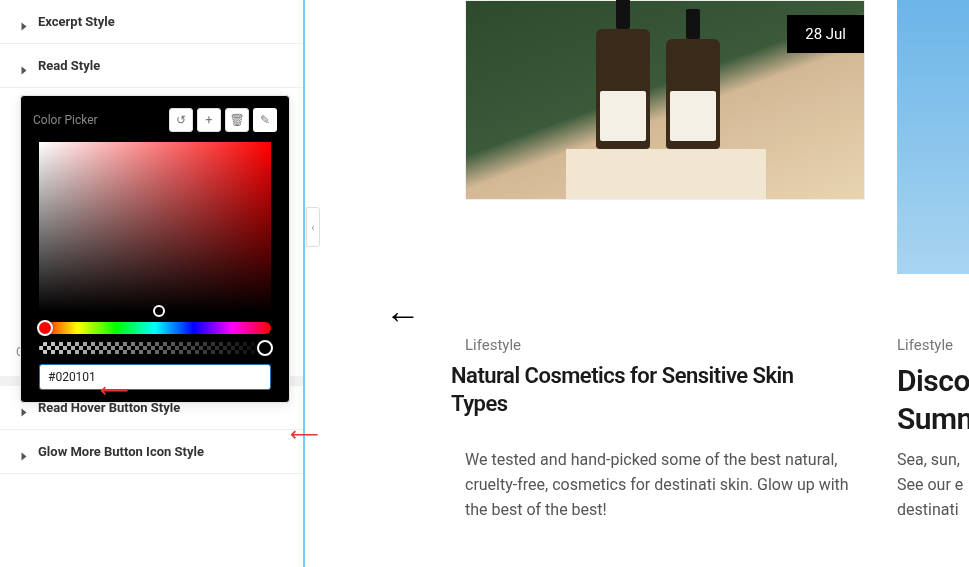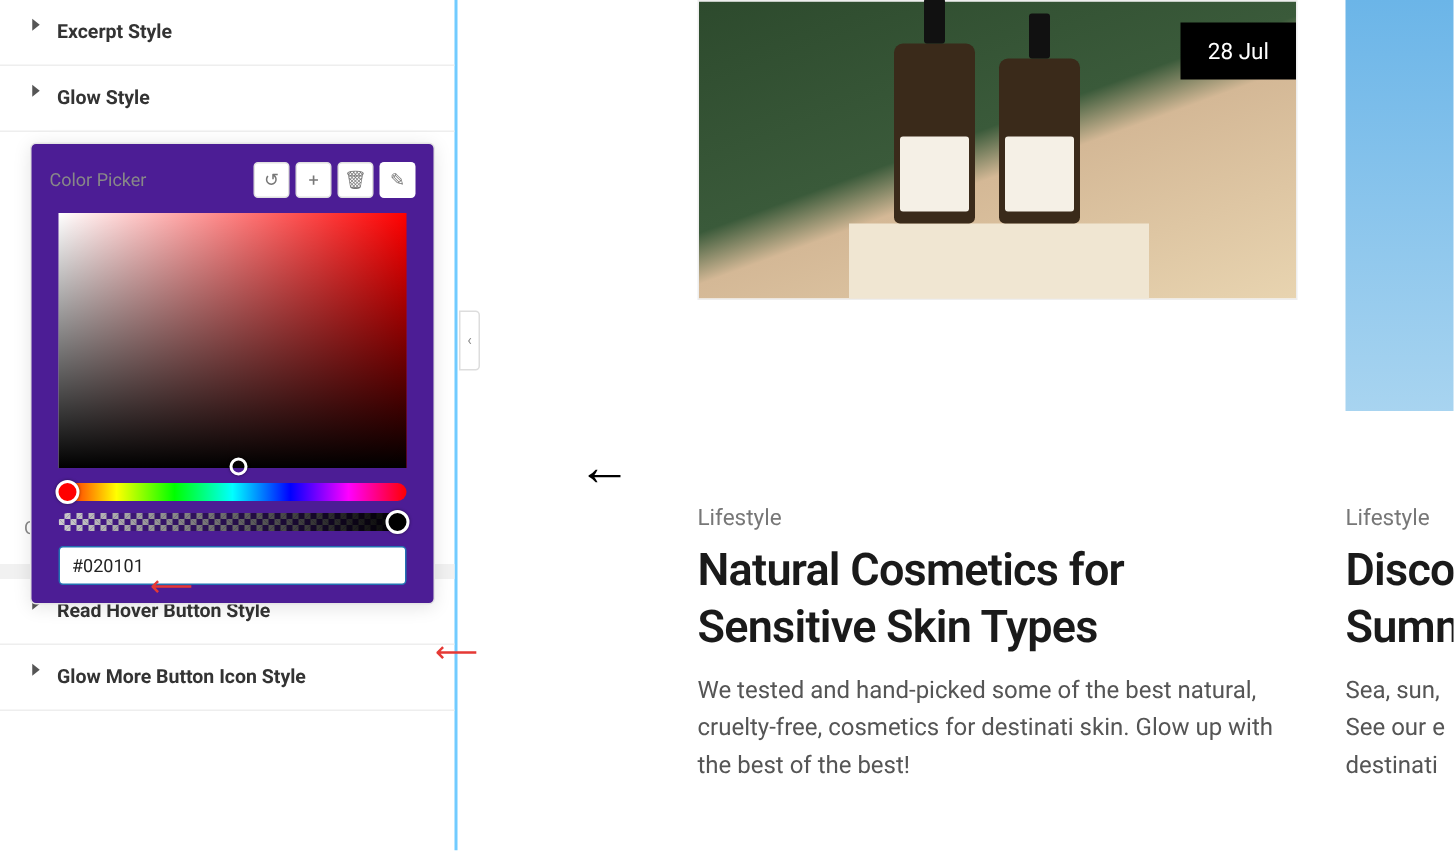--- a/index.html
+++ b/index.html
@@ -1,26 +1,26 @@
 <!DOCTYPE html>
 <html><head>
 <meta charset="utf-8">
 <style>
 *{box-sizing:border-box;margin:0;padding:0;font-family:-apple-system,BlinkMacSystemFont,"Segoe UI",Roboto,sans-serif}
 body{width:969px;height:567px;overflow:hidden;background:#fff;position:relative}
 .sidebar{position:absolute;left:0;top:0;width:305px;height:567px;background:#fff;border-right:2px solid #71cbff}
-.section-item{display:flex;align-items:flex-start;padding:14px 20px;border-bottom:1px solid #eee;font-size:13px;font-weight:700;color:#333;cursor:pointer}
+.section-item{display:flex;align-items:flex-end;padding:14px 20px;border-bottom:1px solid #eee;font-size:13px;font-weight:700;color:#333;cursor:pointer}
 .caret{width:0;height:0;border-left:4px solid transparent;border-right:4px solid transparent;border-top:5px solid #555;transform:rotate(-90deg);margin-right:10px}
 .gap{height:10px;background:#f1f1f1}
 .overlay-row{display:flex;align-items:center;justify-content:space-between;padding:12px 16px;font-size:12px;color:#888}
 .overlay-controls{display:flex;align-items:center;gap:6px}
 .globe-btn{width:24px;height:24px;border:1px solid #ddd;border-radius:3px;display:flex;align-items:center;justify-content:center;color:#aaa;cursor:pointer;font-size:13px}
 .swatch-btn{width:24px;height:24px;border:1px solid #ddd;border-radius:3px;position:relative;cursor:pointer;background:#fff}
 .swatch-btn::after{content:"";position:absolute;left:2px;top:2px;right:2px;bottom:2px;background:linear-gradient(to top right,transparent 47%,red 47%,red 53%,transparent 53%)}
-.color-popup{position:absolute;left:20px;top:95px;width:270px;background:#4c1d95;border:1px solid #e5e5e5;border-radius:4px;box-shadow:0 2px 12px rgba(0,0,0,.1);padding:12px;z-index:10}
+.color-popup{position:absolute;left:20px;top:95px;width:270px;background:#000000;border:1px solid #e5e5e5;border-radius:4px;box-shadow:0 2px 12px rgba(0,0,0,.1);padding:12px;z-index:10}
 .cp-head{display:flex;align-items:center;justify-content:space-between;margin-bottom:10px}
 .cp-title{font-size:12px;color:#888}
 .cp-tools{display:flex;gap:4px}
 .cp-tool{width:24px;height:24px;border:1px solid #e0e0e0;border-radius:3px;display:flex;align-items:center;justify-content:center;font-size:12px;color:#777;cursor:pointer;background:#fff}
 .cp-tool.plain{border:none}
 .sv-panel{width:232px;height:170px;position:relative;margin:0 auto 10px;background:linear-gradient(to top,#000,transparent),linear-gradient(to right,#fff,red)}
 .sv-cursor{position:absolute;left:114px;bottom:-5px;width:12px;height:12px;border:2px solid #fff;border-radius:50%;box-shadow:0 0 2px rgba(0,0,0,.6)}
 .hue-bar{width:232px;height:12px;margin:0 auto 8px;border-radius:6px;background:linear-gradient(to right,red,#ff0,#0f0,#0ff,#00f,#f0f,red);position:relative}
 .hue-thumb{position:absolute;left:-2px;top:-2px;width:16px;height:16px;border-radius:50%;background:red;border:2px solid #fff;box-shadow:0 0 2px rgba(0,0,0,.5)}
 .alpha-bar{width:232px;height:12px;margin:0 auto 10px;border-radius:6px;position:relative;background-image:linear-gradient(45deg,#ccc 25%,transparent 25%),linear-gradient(-45deg,#ccc 25%,transparent 25%),linear-gradient(45deg,transparent 75%,#ccc 75%),linear-gradient(-45deg,transparent 75%,#ccc 75%);background-size:8px 8px;background-position:0 0,0 4px,4px -4px,-4px 0}
@@ -35,38 +35,38 @@
 .card-img{position:absolute;left:158px;top:0;width:400px;height:200px;background:linear-gradient(160deg,#2d4a2d 0%,#3a5a3a 45%,#d4b896 55%,#e8d4b0 100%);border:1px solid #eee}
 .date-badge{position:absolute;right:0;top:14px;background:#000;color:#fff;padding:10px 18px;font-size:15px}
 .bottle{position:absolute;bottom:50px;width:54px;background:#3a2a1a;border-radius:6px 6px 4px 4px}
 .bottle::before{content:"";position:absolute;top:-30px;left:50%;transform:translateX(-50%);width:14px;height:30px;background:#111;border-radius:2px}
 .bottle-label{position:absolute;bottom:8px;left:4px;right:4px;height:50px;background:#f5f0e6;border-radius:2px}
 .b1{left:130px;height:120px}
 .b2{left:200px;height:110px}
 .pedestal{position:absolute;left:100px;bottom:0;width:200px;height:50px;background:#f0e6d2}
 .nav-arrow{position:absolute;left:78px;top:290px;font-size:36px;color:#000;cursor:pointer;font-weight:300}
 .category{position:absolute;left:158px;top:336px;font-size:15px;color:#777}
-.title{position:absolute;left:158px;top:362px;width:400px;font-size:30px;font-weight:600;color:#1a1a1a;line-height:1.25;letter-spacing:-0.5px}
+.title{position:absolute;left:144px;top:362px;width:400px;font-size:22px;font-weight:600;color:#1a1a1a;line-height:1.25;letter-spacing:-0.5px}
 .excerpt{position:absolute;left:158px;top:448px;width:400px;font-size:16px;color:#555;line-height:1.55}
 .card2-img{position:absolute;left:590px;top:0;width:90px;height:274px;background:linear-gradient(#6bb5e8,#a8d4f0)}
 .category2{position:absolute;left:590px;top:336px;font-size:15px;color:#777}
 .title2{position:absolute;left:590px;top:362px;width:80px;font-size:30px;font-weight:600;color:#1a1a1a;line-height:1.25;overflow:hidden;letter-spacing:-0.5px}
 .excerpt2{position:absolute;left:590px;top:448px;width:80px;font-size:16px;color:#555;line-height:1.55;overflow:hidden}
 </style>
 </head>
 <body>
 
 <div class="sidebar">
   <div class="section-item">
     <span class="caret"></span>
     <span>Excerpt Style</span>
   </div>
   <div class="section-item">
     <span class="caret"></span>
-    <span>Glow Style</span>
+    <span>Read Style</span>
   </div>
 
   <div style="height:240px"></div>
 
   <div class="overlay-row">
     <span>Overlay Hover Color</span>
     <div class="overlay-controls">
       <div class="globe-btn">🌐</div>
       <div class="swatch-btn"></div>
     </div>

